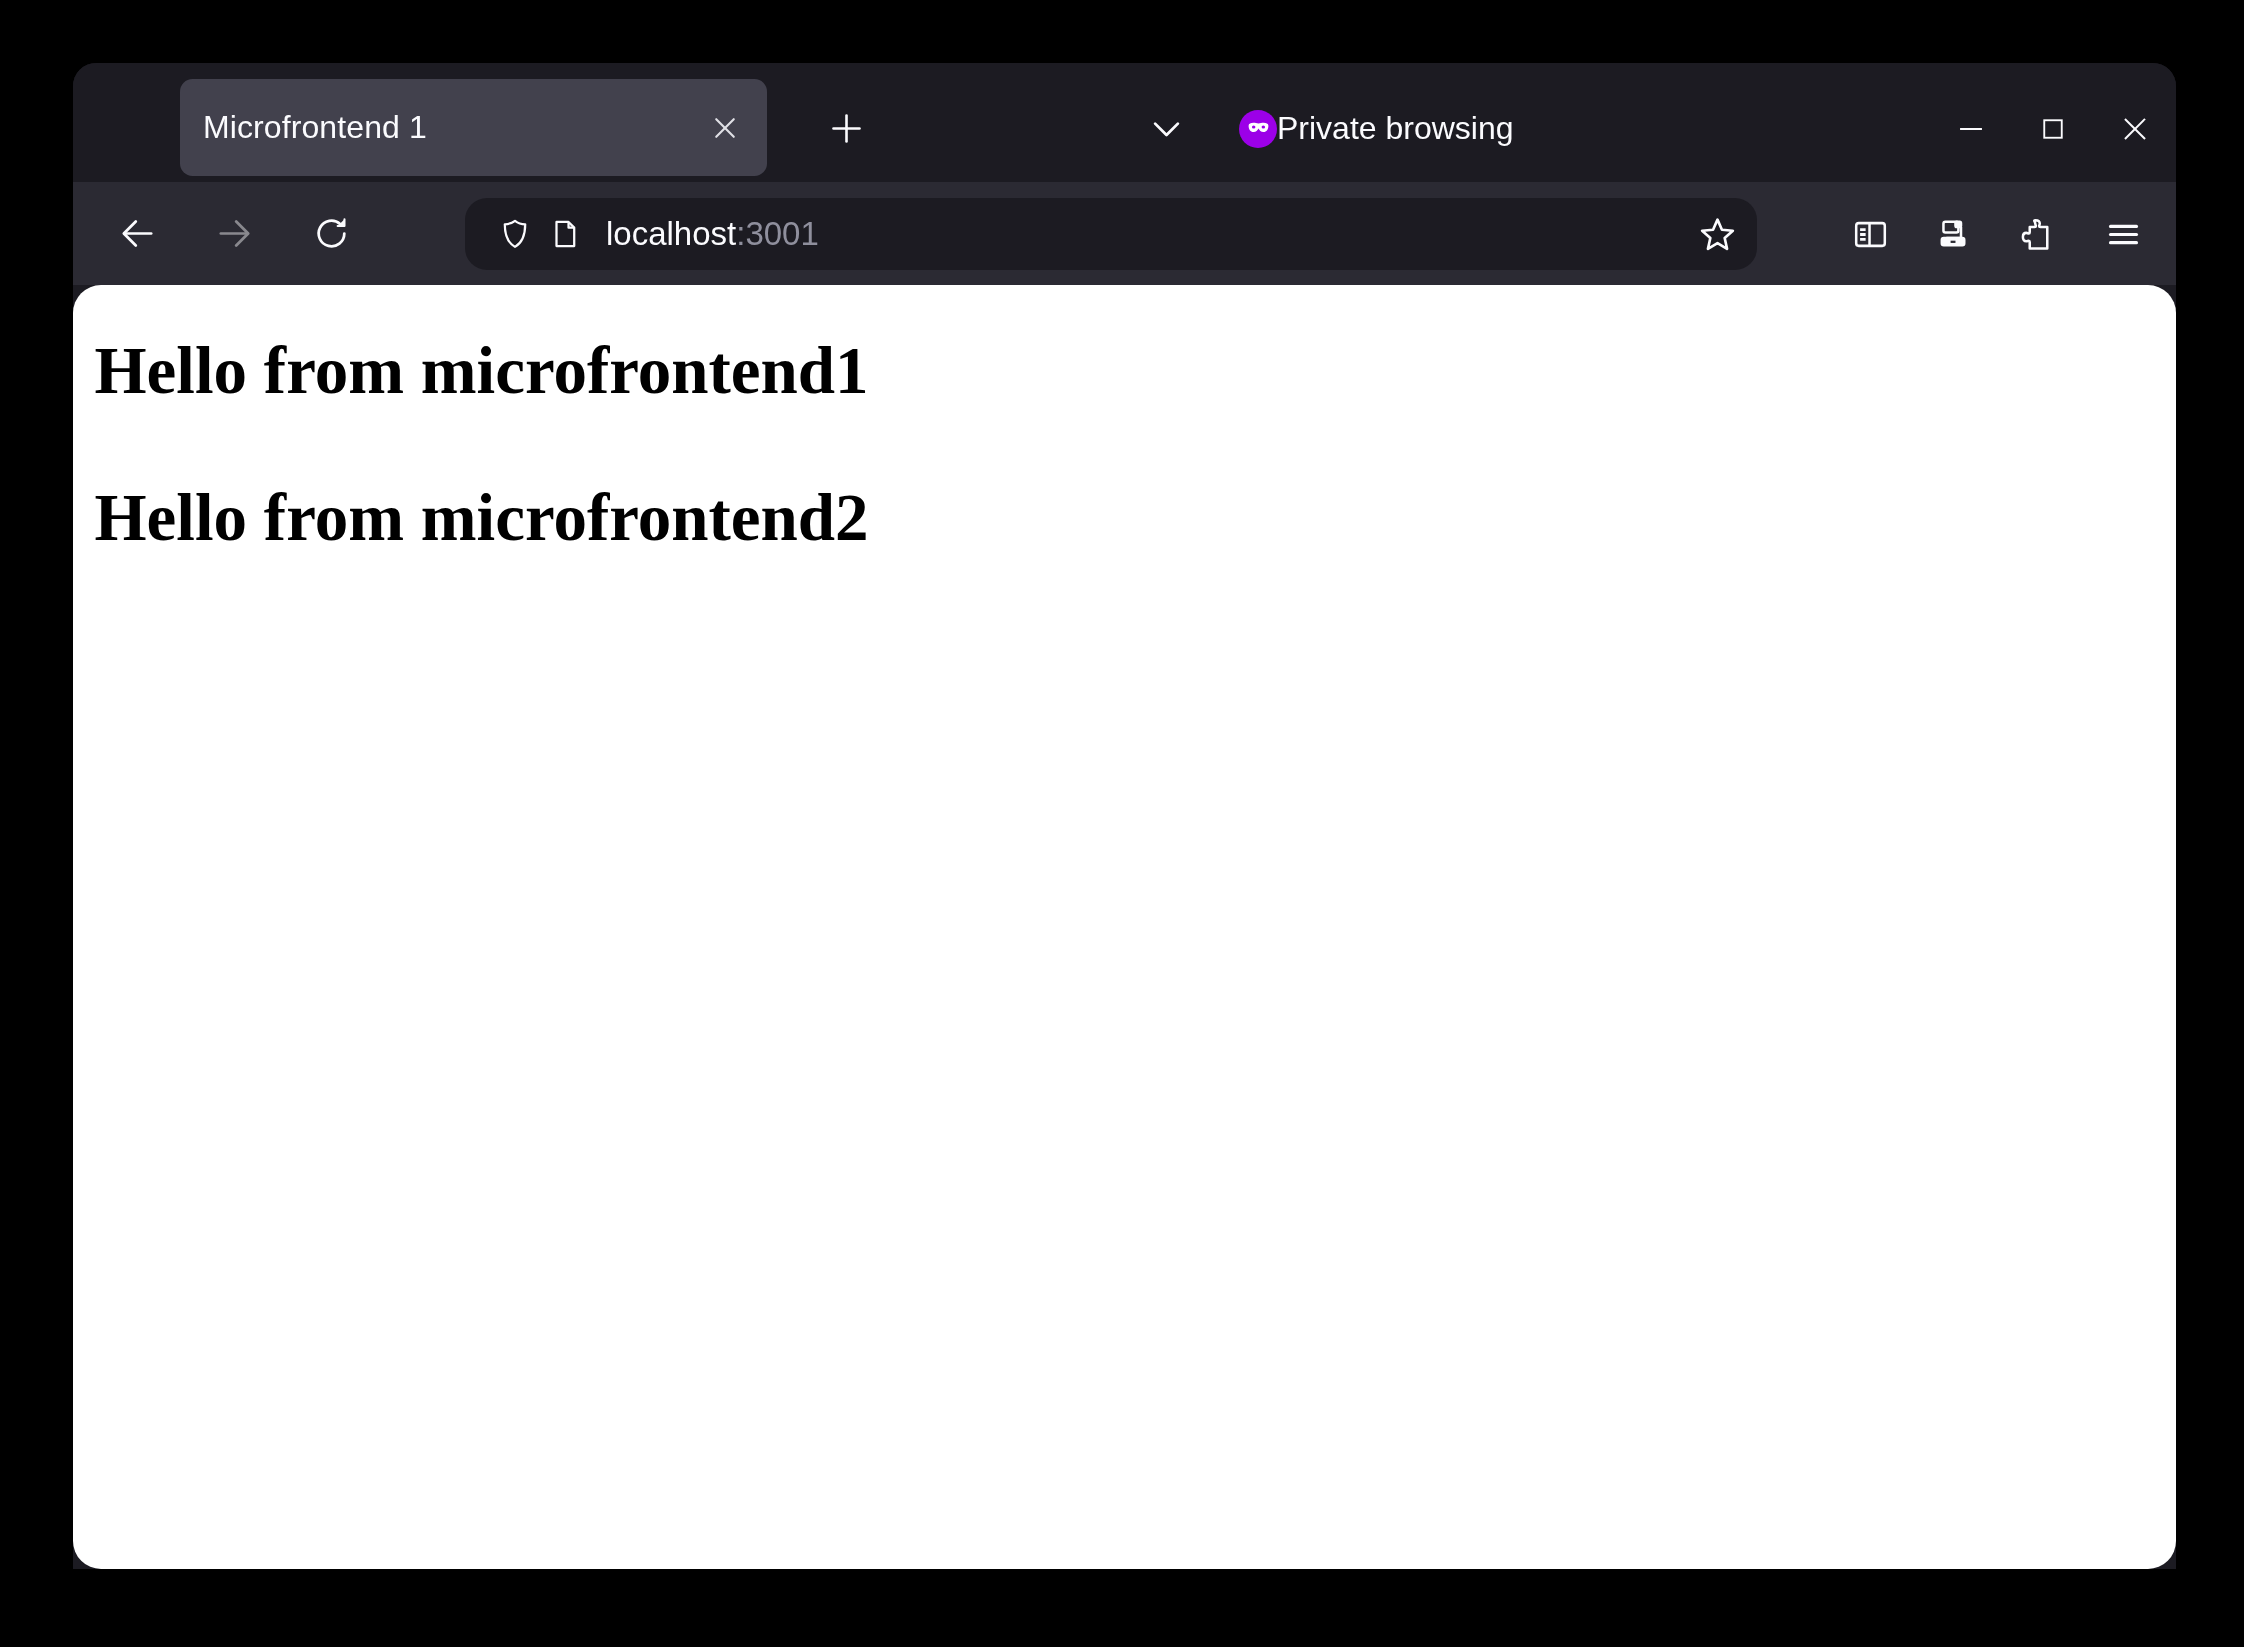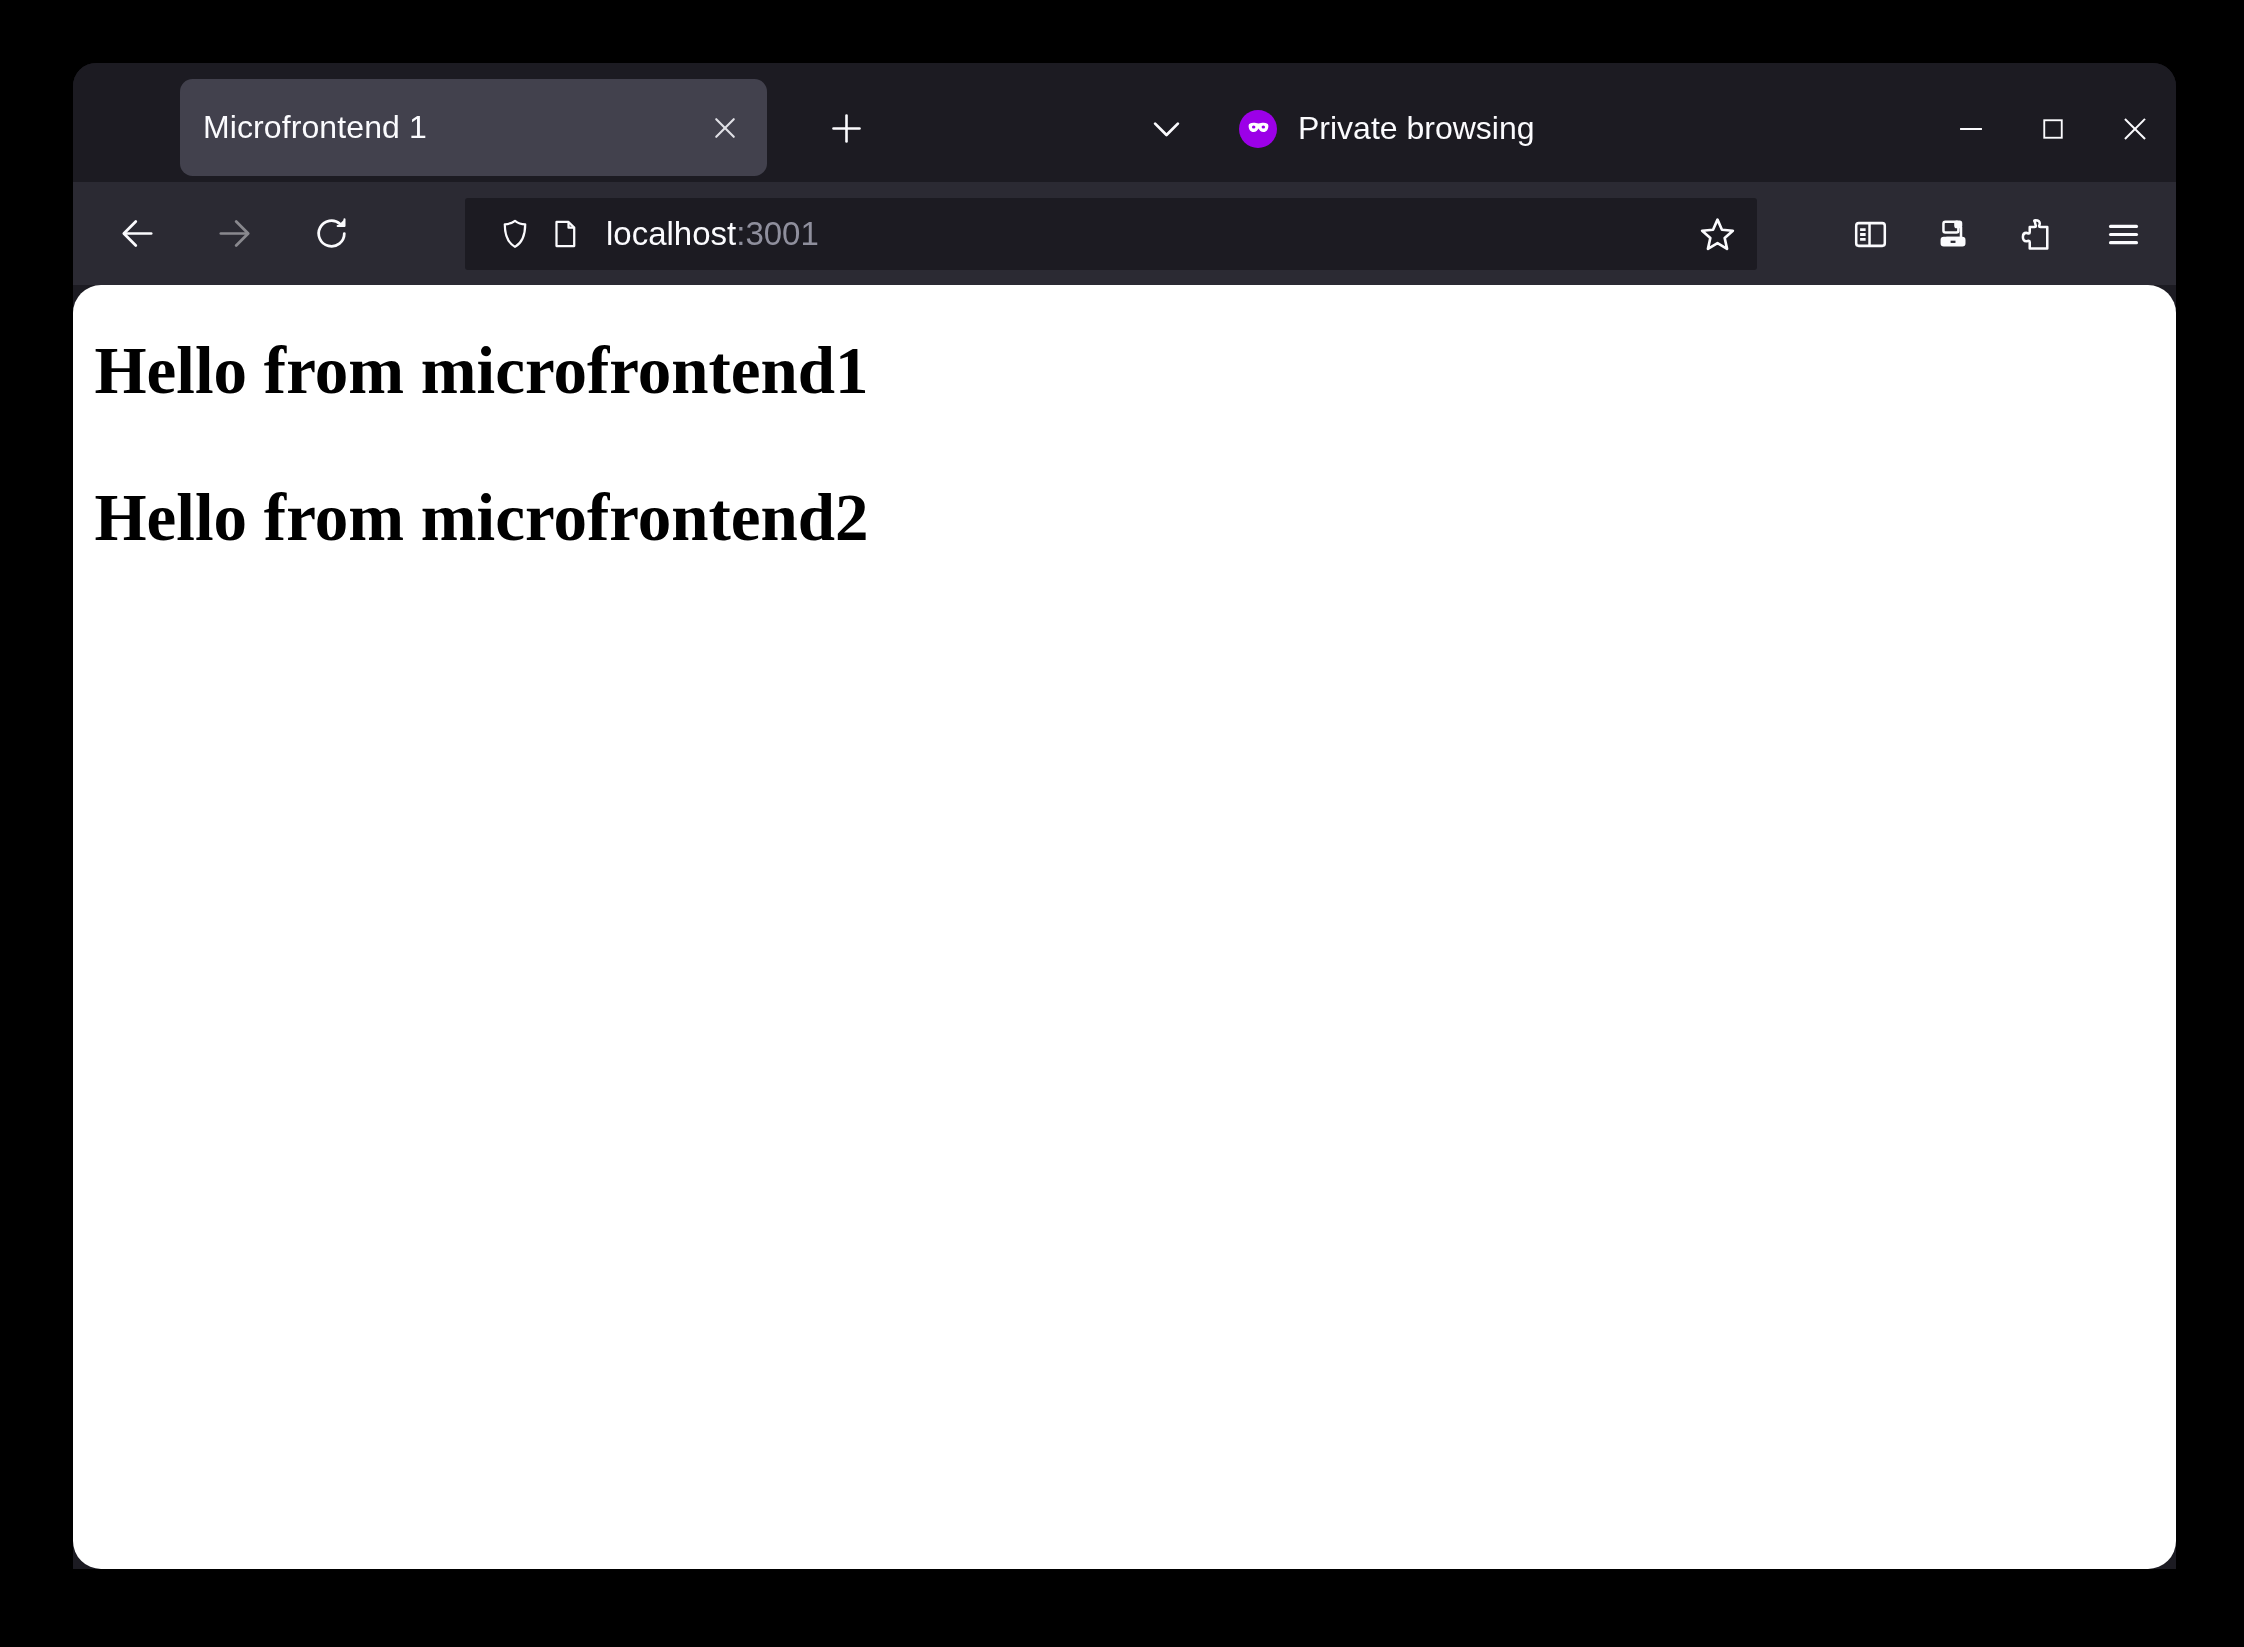--- a/index.html
+++ b/index.html
@@ -108,21 +108,21 @@
     cursor: pointer;
   }
 
   .private-indicator {
     position: absolute;
     left: 1166px;
     top: 34px;
     height: 63px;
     display: flex;
     align-items: center;
-    gap: 21px;
+    gap: 0;
     cursor: default;
   }
 
   .private-mask-icon {
     width: 38px;
     height: 38px;
     border-radius: 50%;
     background: #9c00e8;
     display: flex;
     align-items: center;
@@ -184,21 +184,21 @@
   }
 
   
   .urlbar {
     position: absolute;
     left: 392px;
     top: 16px;
     width: 1292px;
     height: 72px;
     background: #1c1b22;
-    border-radius: 3px;
+    border-radius: 22px;
     display: flex;
     align-items: center;
     box-sizing: border-box;
     padding: 0 7.2px 0 25px;
     cursor: text;
   }
 
   .urlbar-icon {
     width: 50px;
     height: 50px;

